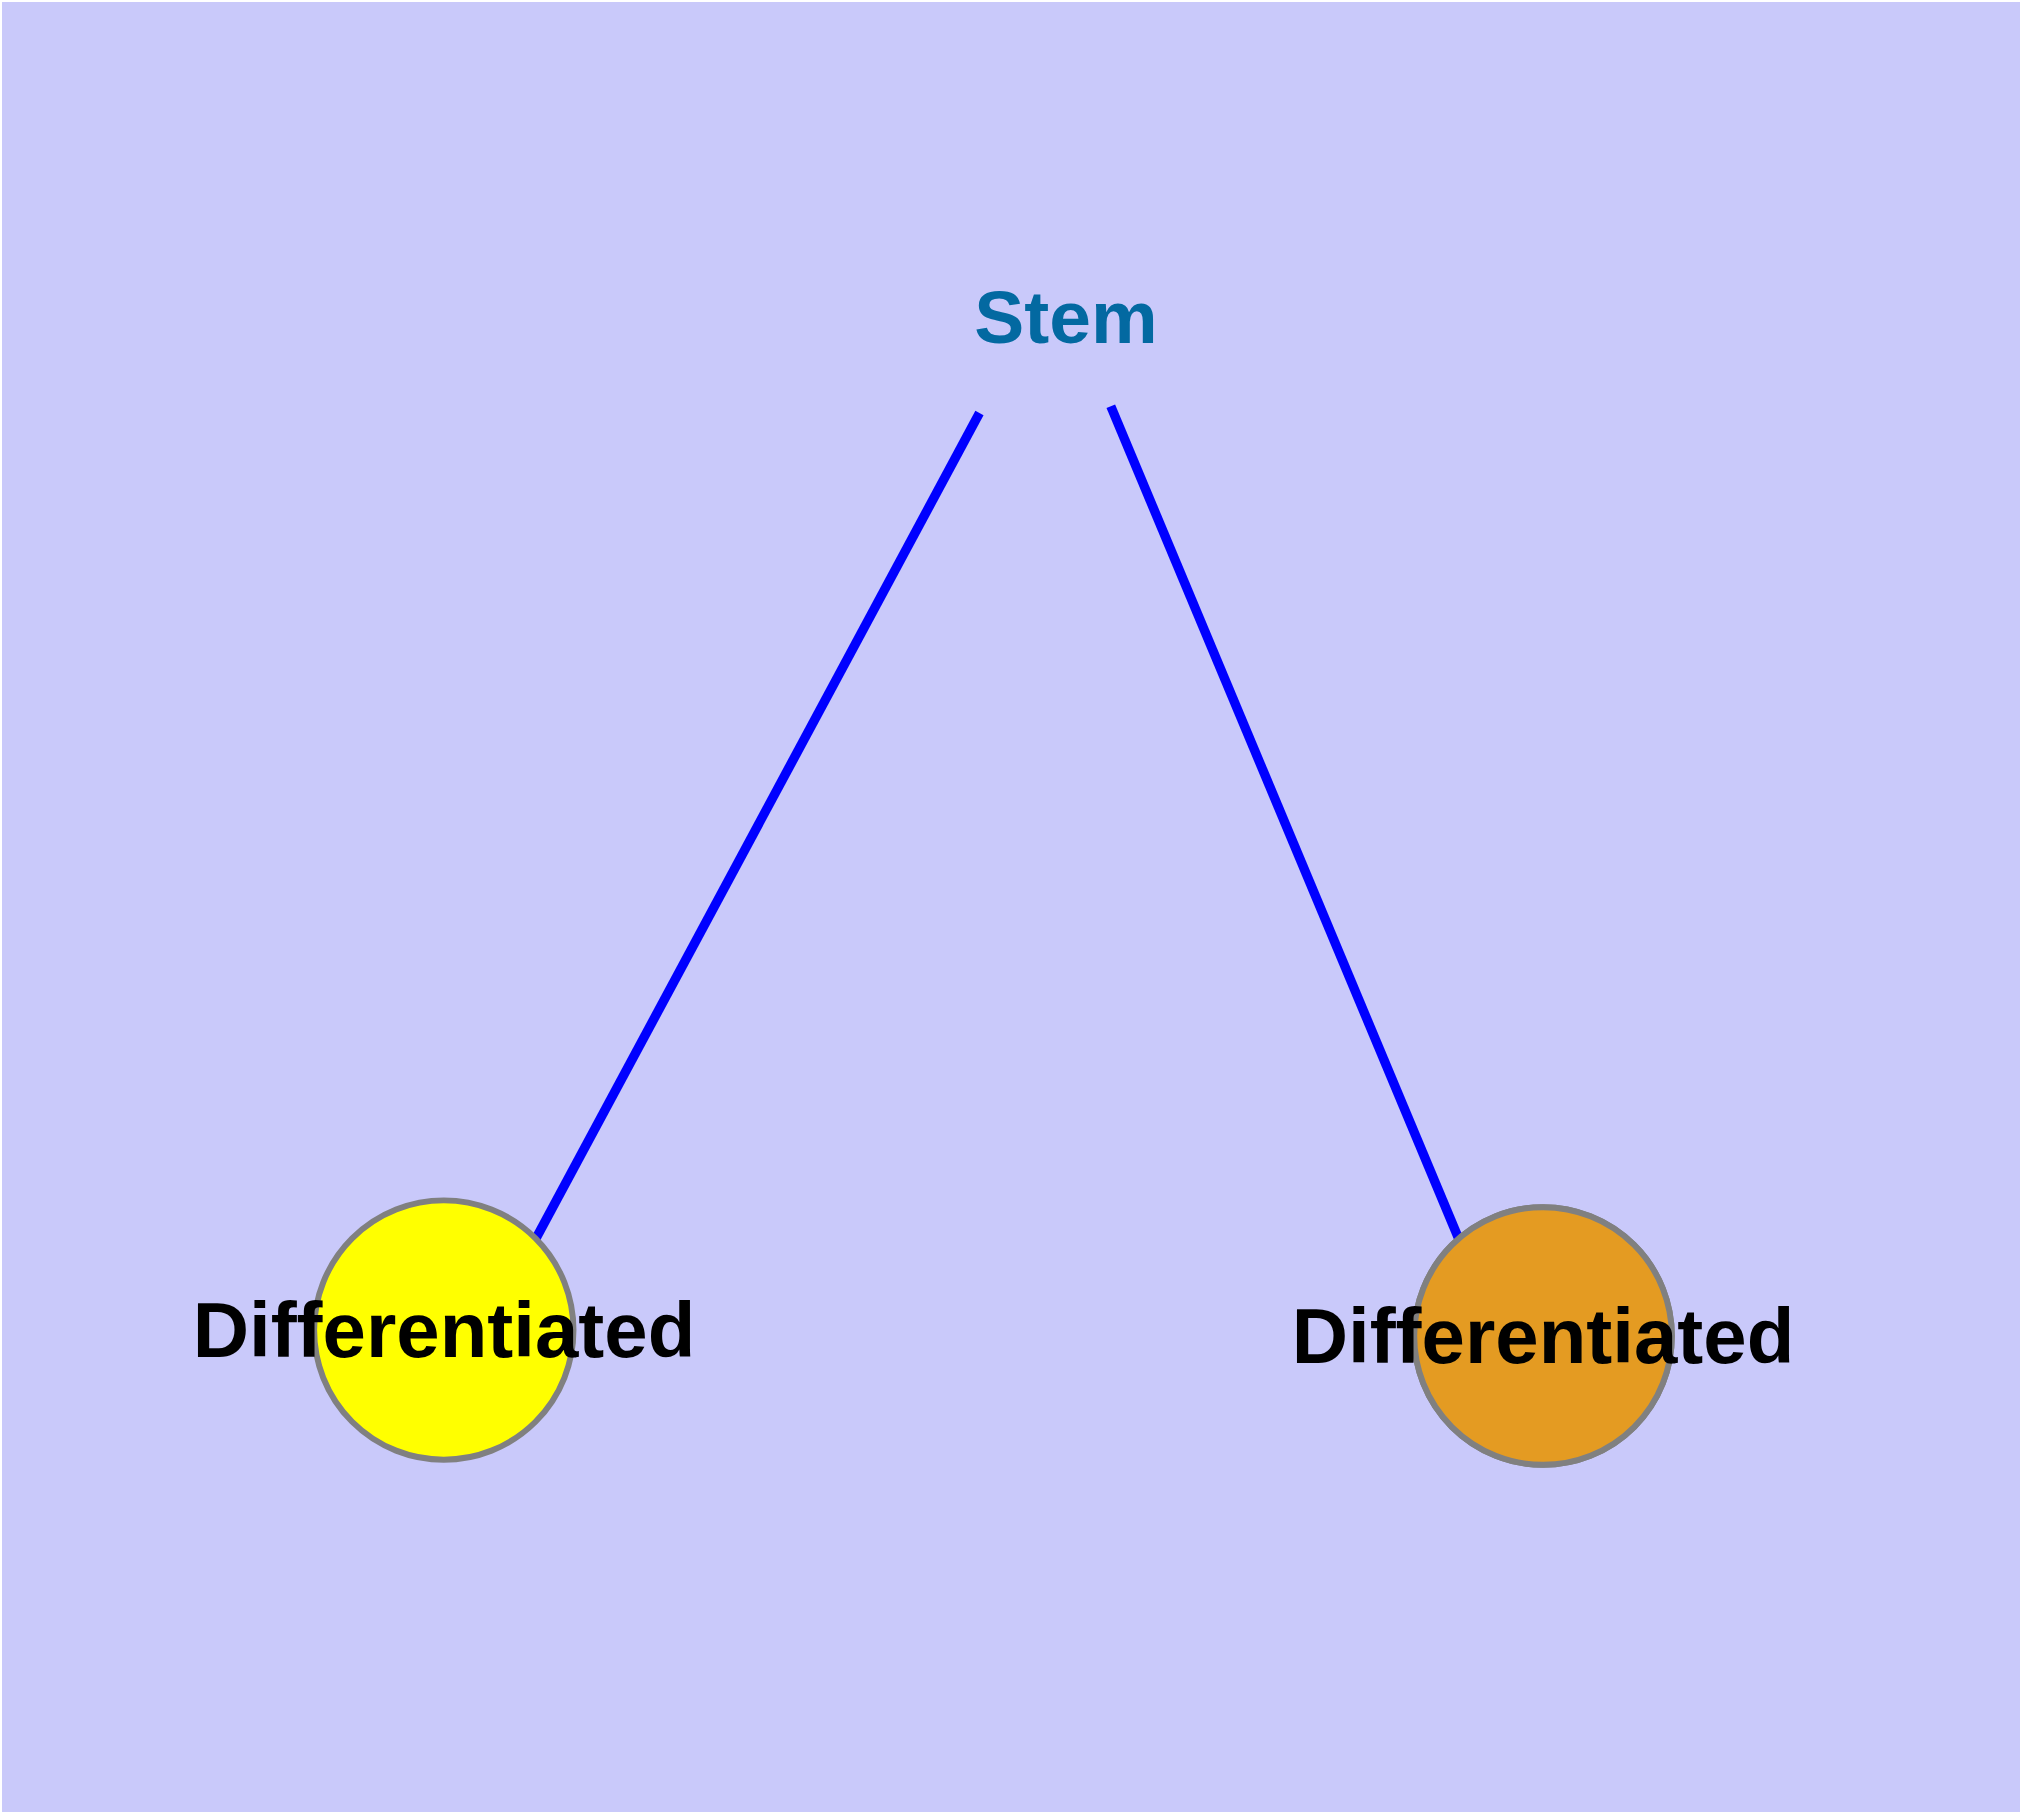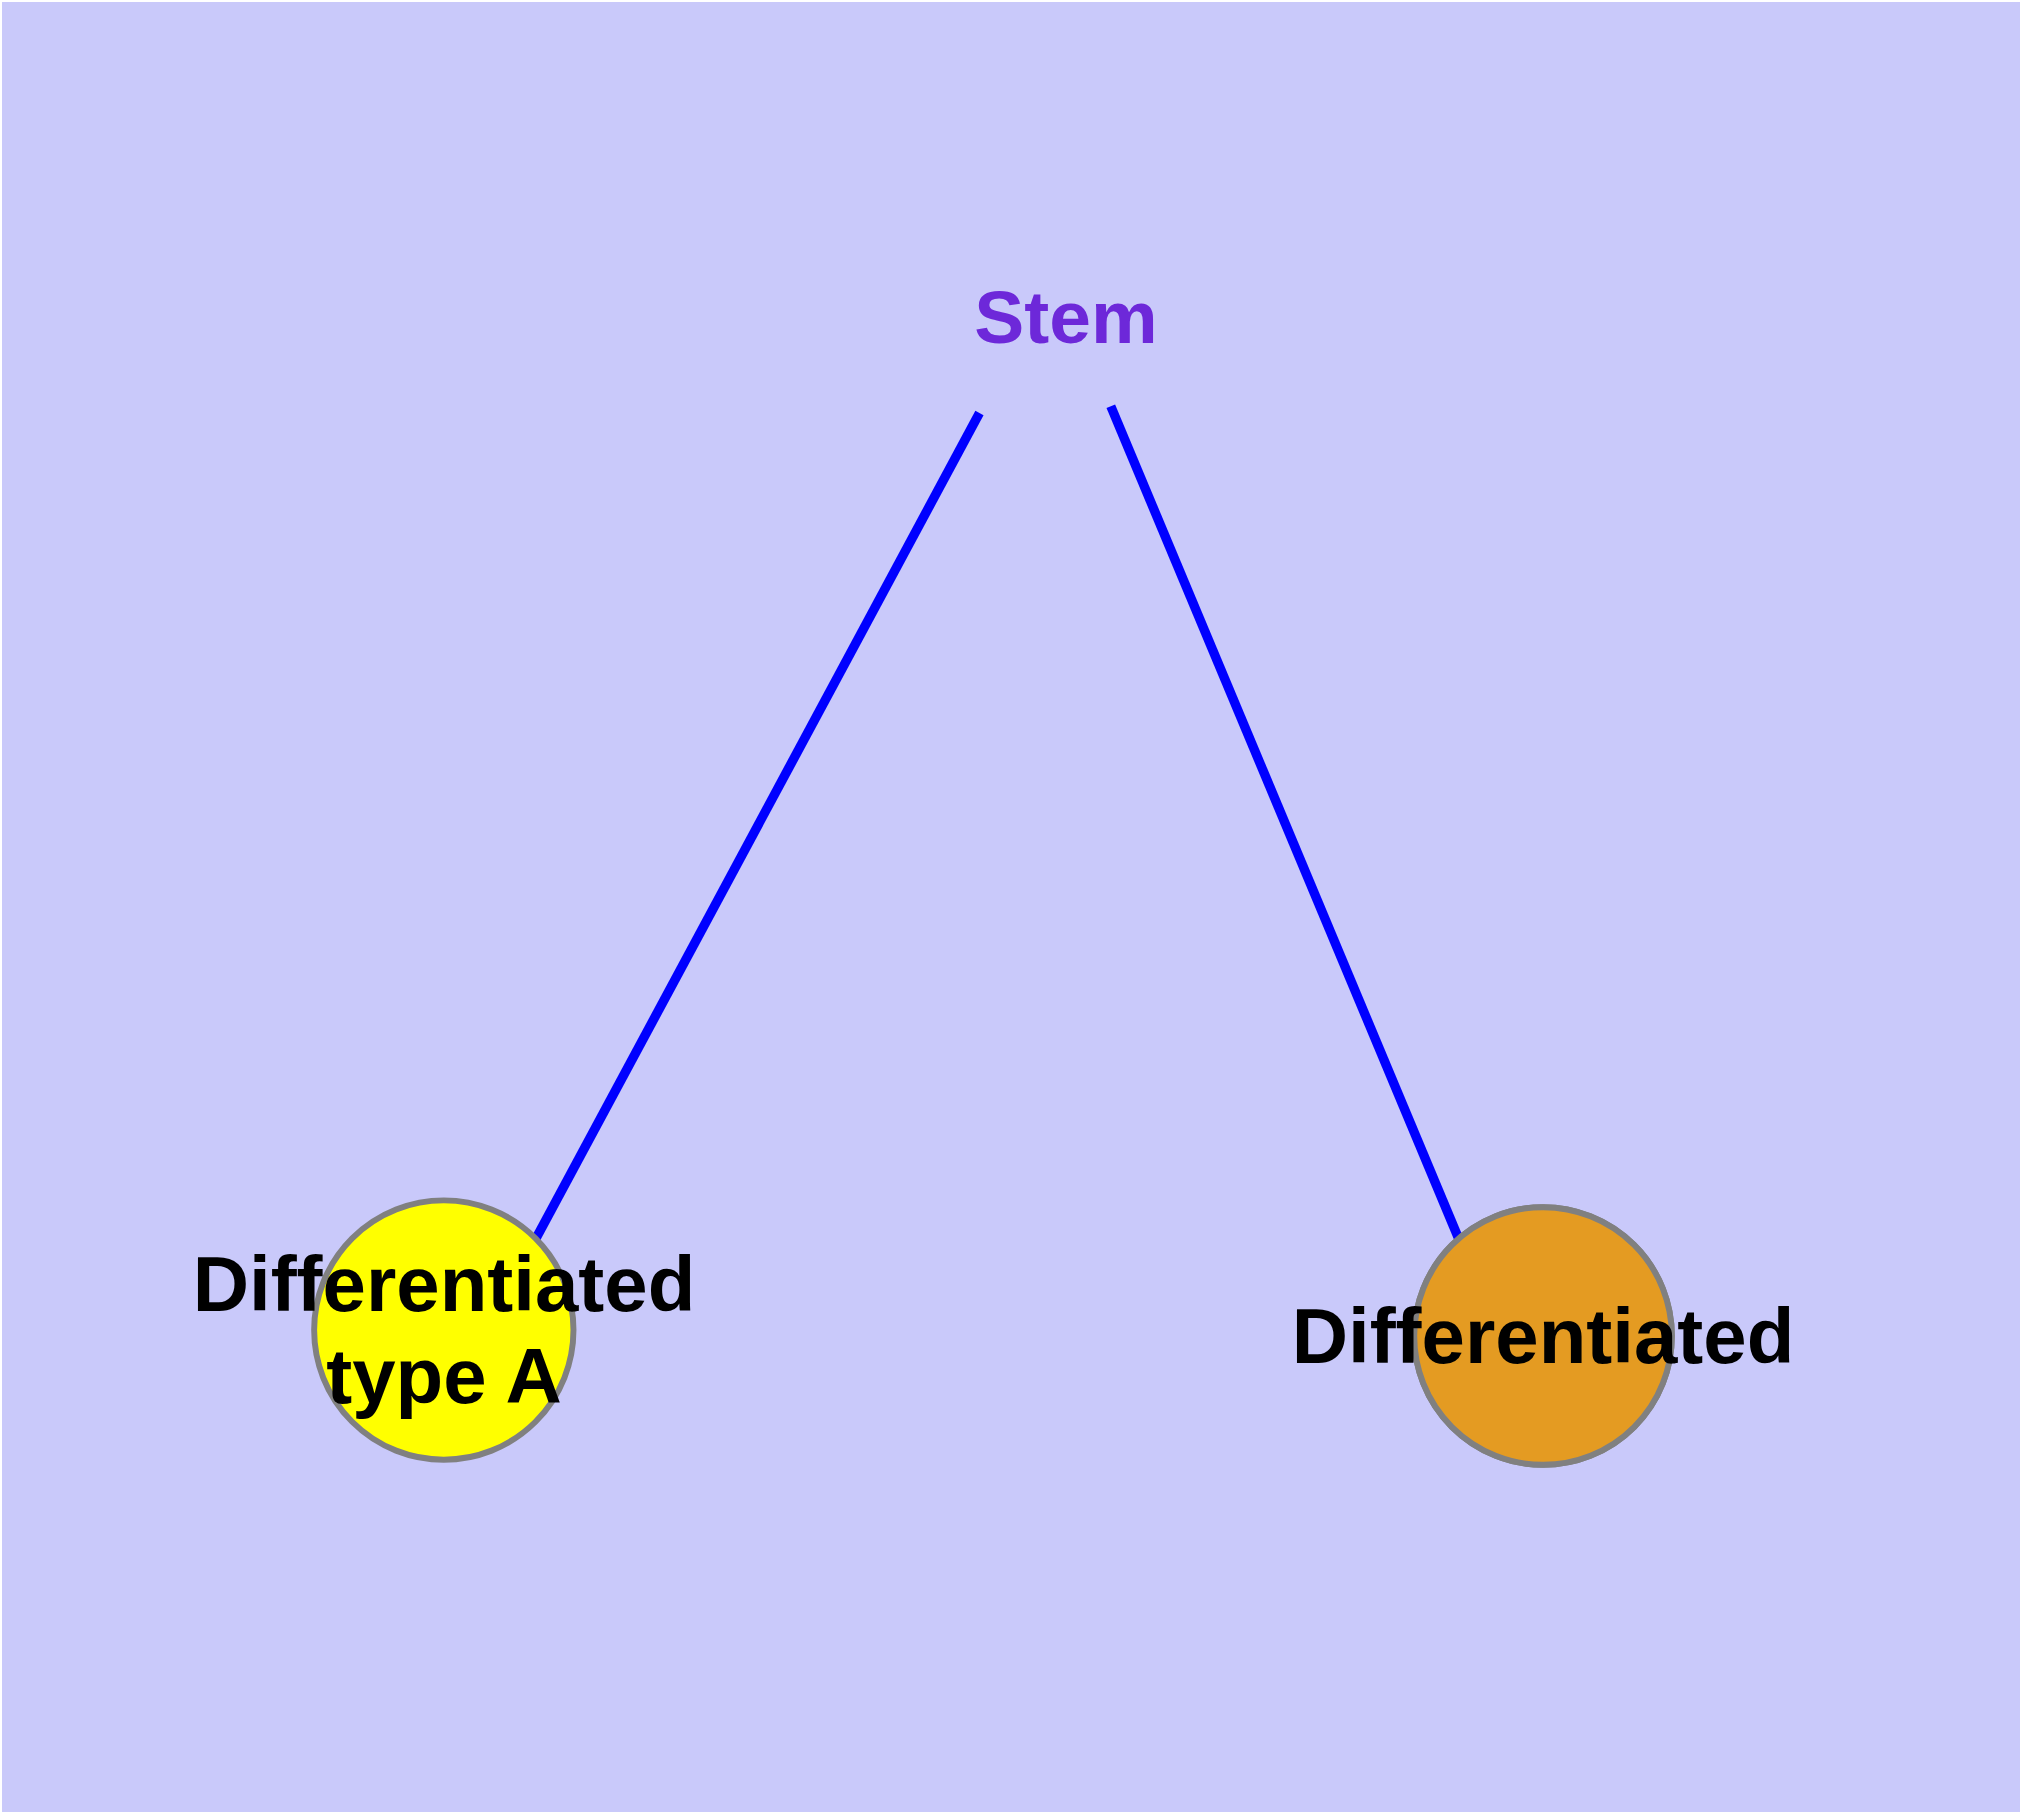--- a/index.html
+++ b/index.html
@@ -75,27 +75,26 @@
       <line x1="1308" y1="477" x2="1723" y2="1470" stroke="#0000ff" stroke-width="11" stroke-linecap="butt"></line>
     </g>
 
     <g cx="1255" cy="372" r="152" fill="#9afa04" stroke="#808080" stroke-width="7">
       <circle cx="521" cy="1567" r="153" fill="#ffff00" stroke="#808080" stroke-width="7"></circle>
       <circle cx="1818" cy="1574" r="152" fill="#e49b22" stroke="#808080" stroke-width="7"></circle>
       <circle cx="1818" cy="1574" r="152" fill="#e49b22" stroke="#808080" stroke-width="7"></circle>
     </g>
   </svg>
 
-  <div class="node-label" id="label-stem" style="left: 1064px; top: 315px; font-size: 75px; color: #6d28d9;">
+  <div class="node-label" id="label-stem" style="left: 1064px; top: 315px; font-size: 75px; color: #0369a1;">
     <span class="label-line">Stem</span>
   </div>
 
   <div class="node-label" id="label-diff-a" style="left: 442px; top: 1328px; font-size: 78px; color: rgb(0, 0, 0);">
     <span class="label-line">Differentiated</span>
-    <span class="label-line">type A</span>
   </div>
 
   <div class="node-label" id="label-diff-b" style="left: 1541px; top: 1334px; font-size: 78px; color: rgb(0, 0, 0);">
     <span class="label-line">Differentiated</span>
   </div>
 
 </div>
 
 
 </body></html>

